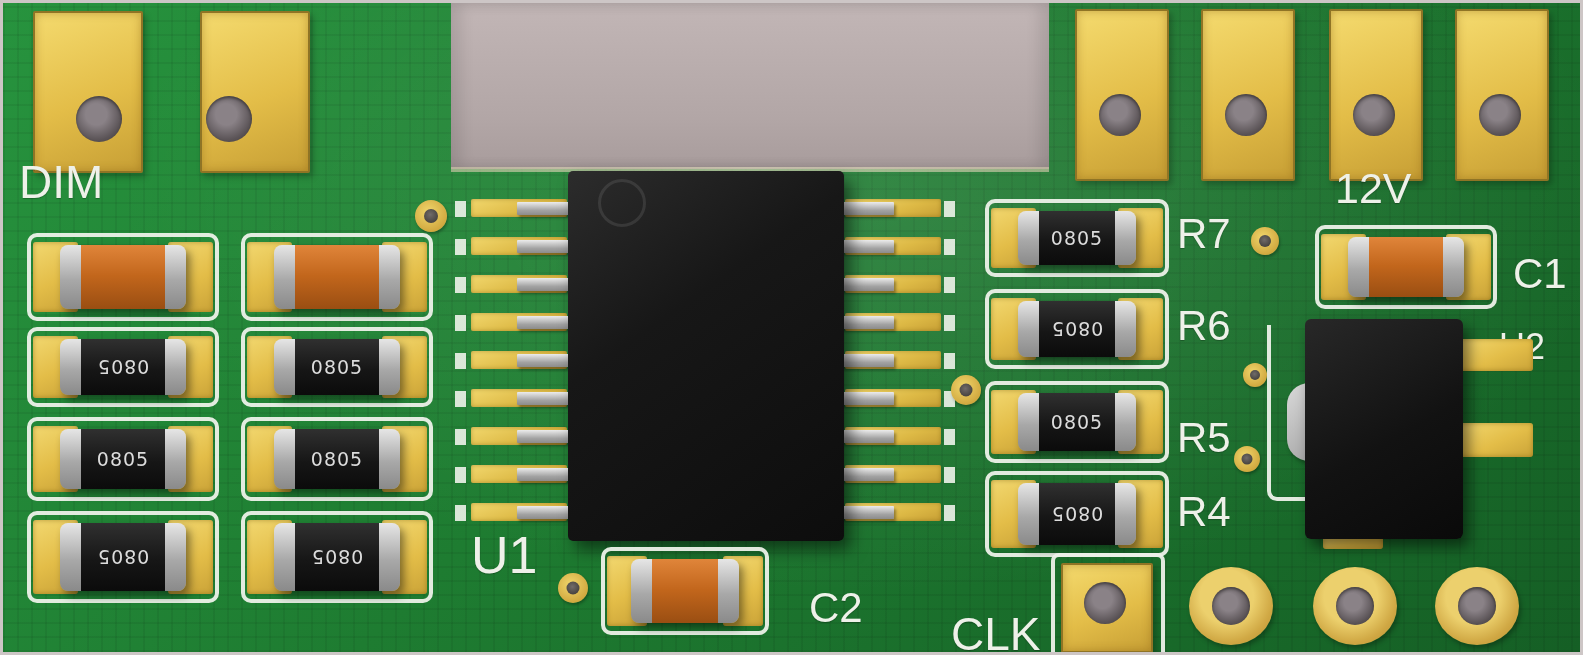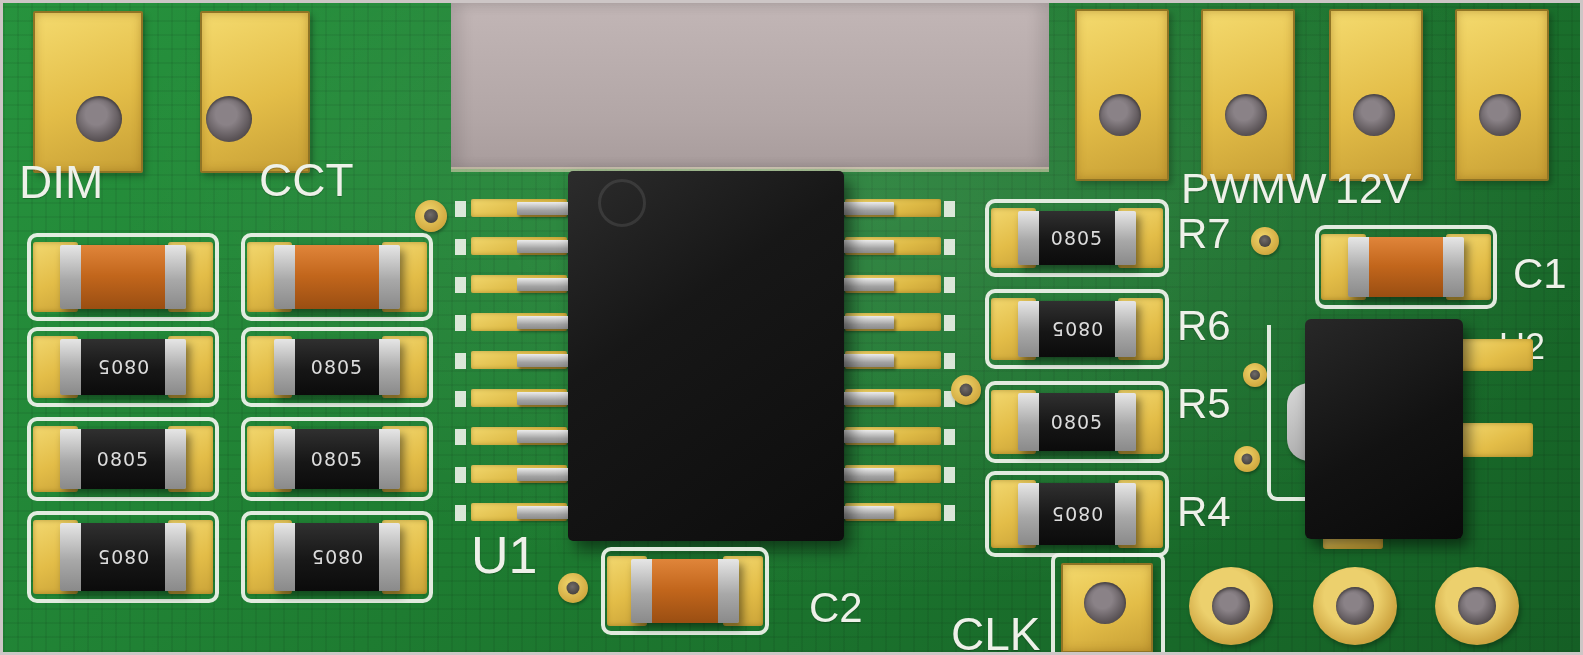--- a/index.html
+++ b/index.html
@@ -59,21 +59,21 @@
   .comp{position:absolute;}
   .outline{position:absolute;inset:0;border:4px solid #edf1e9;border-radius:10px;opacity:.95;}
   .smdpad{
     position:absolute;top:9px;bottom:9px;width:45px;border-radius:3px;
     background:linear-gradient(155deg,#f2d870 0%,#e3bd48 55%,#caa338 100%);
     box-shadow:inset 0 0 5px rgba(120,90,10,.5);
   }
   .pl{left:6px}.pr{right:6px}
   .cbody{
     position:absolute;left:33px;right:33px;top:12px;bottom:12px;
-    display:flex;border-radius:2px;overflow:hidden;
+    display:flex;border-radius:8px;overflow:hidden;
     box-shadow:4px 5px 8px rgba(0,0,0,.45);
   }
   .term{width:21px;background:linear-gradient(180deg,#e6e6e6 0%,#a8a8a8 55%,#8a8a8a 100%);}
   .mid{flex:1;display:flex;align-items:center;justify-content:center;}
   .mid.orange{background:linear-gradient(180deg,#e0853a 0%,#c2661c 48%,#9a4e12 100%);}
   .mid.black{background:linear-gradient(180deg,#303030 0%,#161616 55%,#0b0b0b 100%);}
   .mark{font:19px "DejaVu Sans",sans-serif;color:#dcdcdc;letter-spacing:1px;}
   .flip{transform:rotate(180deg);}
   
   .icbody{
@@ -141,26 +141,24 @@
   <div class="bigpad" style="left:1072px;top:6px;width:90px;height:168px"></div>
   <div class="hole" style="left:1096px;top:91px;width:42px;height:42px"></div>
   <div class="bigpad" style="left:1198px;top:6px;width:90px;height:168px"></div>
   <div class="hole" style="left:1222px;top:91px;width:42px;height:42px"></div>
   <div class="bigpad" style="left:1326px;top:6px;width:90px;height:168px"></div>
   <div class="hole" style="left:1350px;top:91px;width:42px;height:42px"></div>
   <div class="bigpad" style="left:1452px;top:6px;width:90px;height:168px"></div>
   <div class="hole" style="left:1476px;top:91px;width:42px;height:42px"></div>
 
   <div class="slabel" style="left:16px;top:156px;font-size:46px">DIM</div>
-  <div class="slabel" style="left:256px;top:154px;font-size:46px">CCT</div>
-  <div class="slabel" style="left:1178px;top:164px;font-size:43px">PWMW</div>
   <div class="slabel" style="left:1332px;top:164px;font-size:43px">12V</div>
   <div class="slabel" style="left:1174px;top:210px;font-size:42px">R7</div>
   <div class="slabel" style="left:1174px;top:302px;font-size:42px">R6</div>
-  <div class="slabel" style="left:1174px;top:380px;font-size:42px">R5</div>
+  <div class="slabel" style="left:1174px;top:414px;font-size:42px">R5</div>
   <div class="slabel" style="left:1174px;top:488px;font-size:42px">R4</div>
   <div class="slabel" style="left:1510px;top:250px;font-size:42px">C1</div>
   <div class="slabel" style="left:468px;top:526px;font-size:52px">U1</div>
   <div class="slabel" style="left:806px;top:584px;font-size:42px">C2</div>
   <div class="slabel" style="left:948px;top:608px;font-size:46px">CLK</div>
   <div class="slabel" style="left:1496px;top:326px;font-size:36px">U2</div>
 
   <div class="rpad" style="left:412px;top:197px;width:32px;height:32px">
       <div class="rhole" style="width:14px;height:14px"></div>
     </div>

